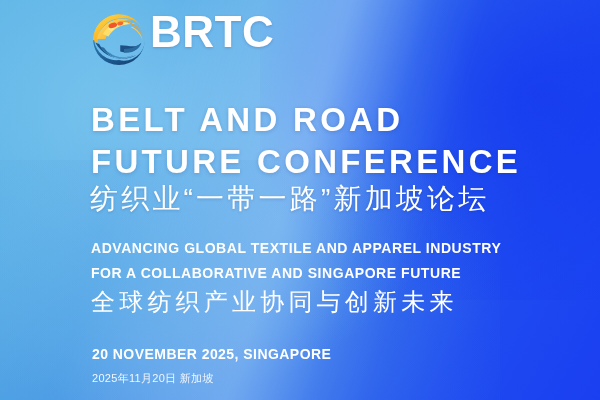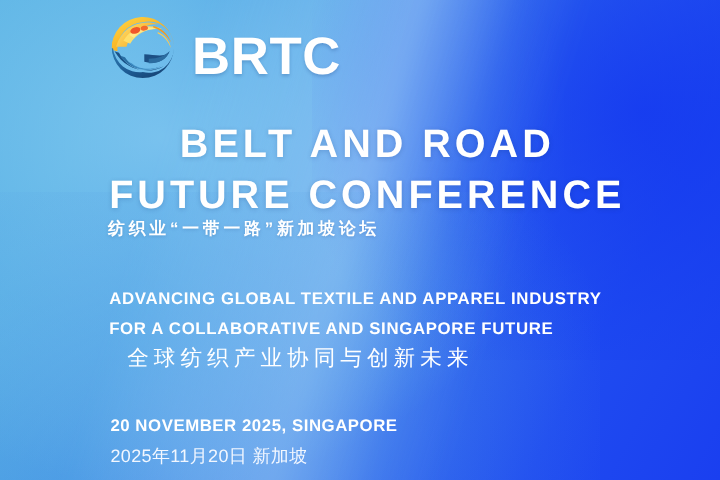--- a/index.html
+++ b/index.html
@@ -81,22 +81,21 @@
                 rgba(26, 72, 238, 0.0) 75%);
     pointer-events: none;
   }
 
   
   .logo-row {
     position: absolute;
     left: 88px;
     top: 8px;
     display: flex;
-    align-items: flex-end;
-    gap: 10px;
+    align-items: flex-start;
   }
   .logo-mark { width: 62px; height: 62px; display: block; }
   .wordmark {
     color: #ffffff;
     font-size: 44px;
     font-weight: bold;
     letter-spacing: 0.5px;
     line-height: 1;
     margin-top: 2px;
     text-shadow: 0 1px 3px rgba(10,40,110,0.22);
@@ -107,30 +106,30 @@
     position: absolute;
     left: 91px;
     top: 99px;
     color: #ffffff;
     font-size: 33px;
     font-weight: bold;
     letter-spacing: 3.3px;
     line-height: 1.27;
     text-shadow: 0 1px 4px rgba(10,40,110,0.20);
   }
-  .headline div { white-space: nowrap; text-align: center; }
+  .headline div { white-space: nowrap; }
 
   
   .cn-title {
     position: absolute;
     left: 90px;
     top: 182px;
     color: #ffffff;
-    font-size: 14px;
-    font-weight: bold;
+    font-size: 28px;
+    font-weight: normal;
     letter-spacing: 3.2px;
     line-height: 1.2;
     white-space: nowrap;
     text-shadow: 0 1px 3px rgba(10,40,110,0.20);
   }
 
   
   .subtitle {
     position: absolute;
     left: 91px;
@@ -139,24 +138,24 @@
     font-size: 14px;
     font-weight: bold;
     letter-spacing: 0.55px;
     line-height: 1.78;
   }
   .subtitle div { white-space: nowrap; }
 
   
   .cn-sub {
     position: absolute;
-    left: 106px;
+    left: 91px;
     top: 288px;
     color: #ffffff;
-    font-size: 18px;
+    font-size: 24px;
     font-weight: normal;
     letter-spacing: 4.2px;
     line-height: 1.2;
     white-space: nowrap;
   }
 
   
   .date-en {
     position: absolute;
     left: 92px;
@@ -166,21 +165,21 @@
     font-weight: bold;
     letter-spacing: 0.45px;
     line-height: 1.2;
     white-space: nowrap;
   }
   .date-cn {
     position: absolute;
     left: 92px;
     top: 372px;
     color: #f2f7ff;
-    font-size: 15px;
+    font-size: 11px;
     font-weight: normal;
     letter-spacing: 0.3px;
     line-height: 1.2;
     white-space: nowrap;
   }
 </style>
 </head>
 <body>
 
 <div id="poster">

